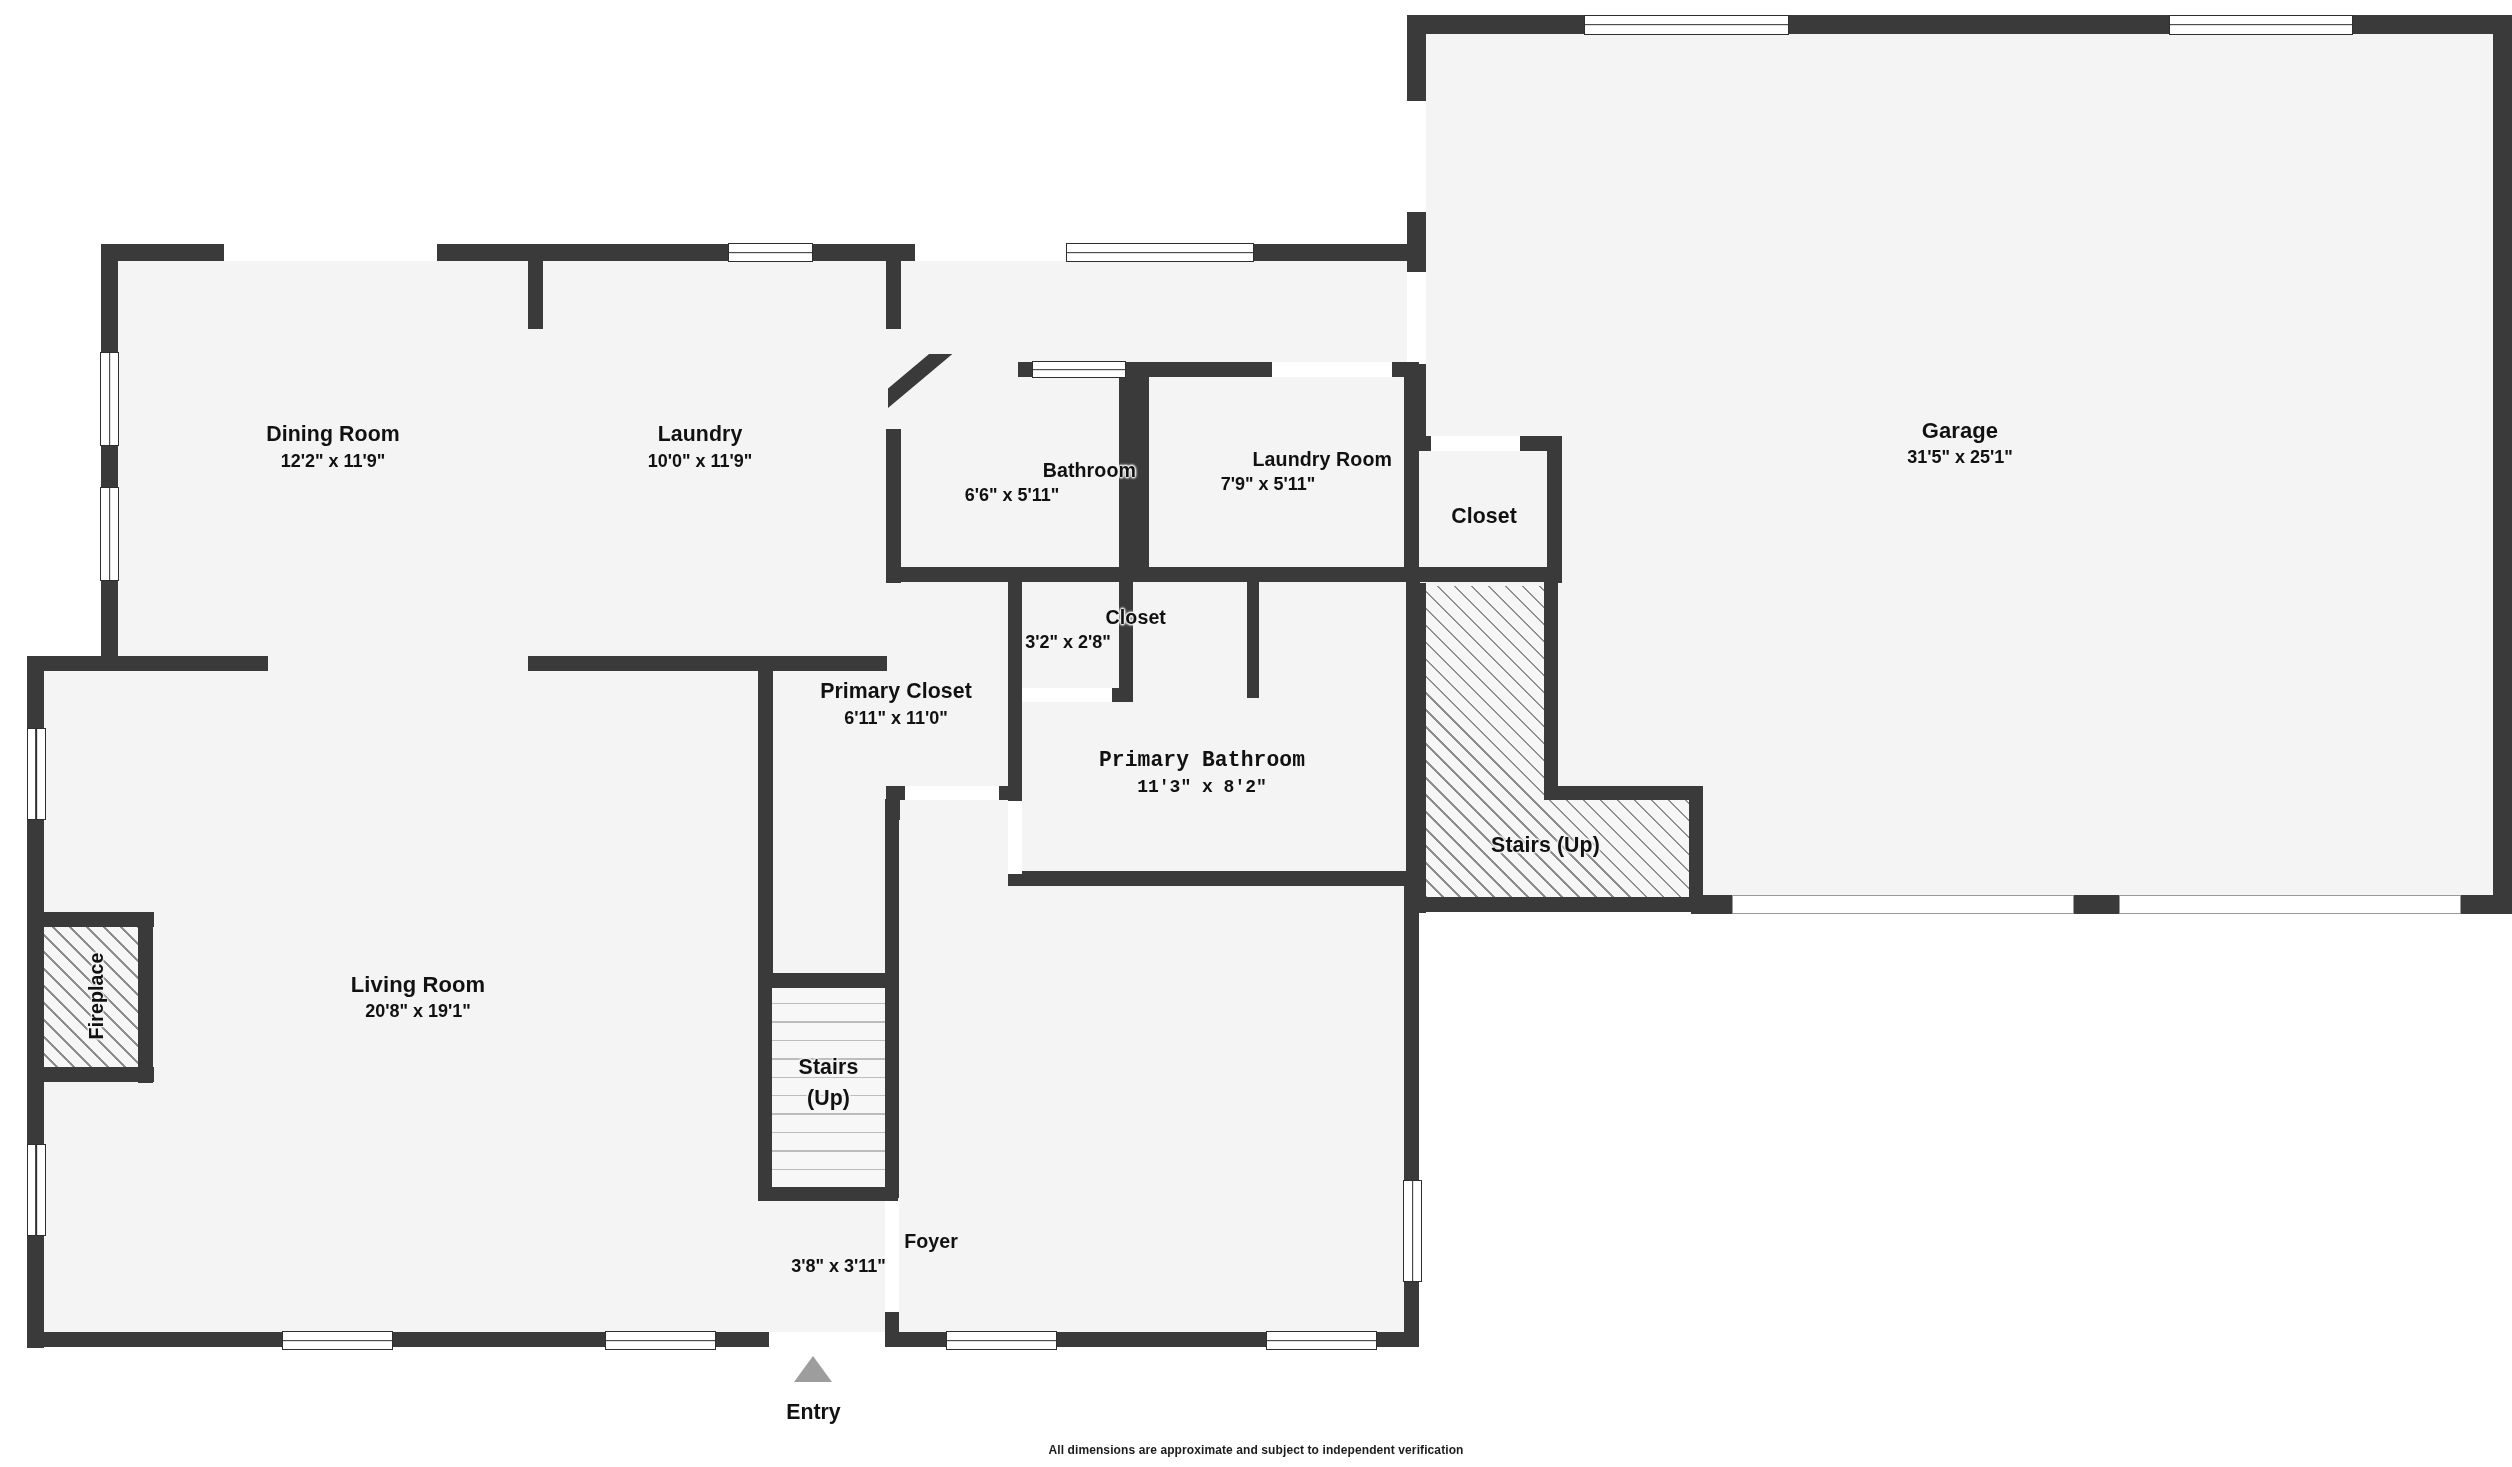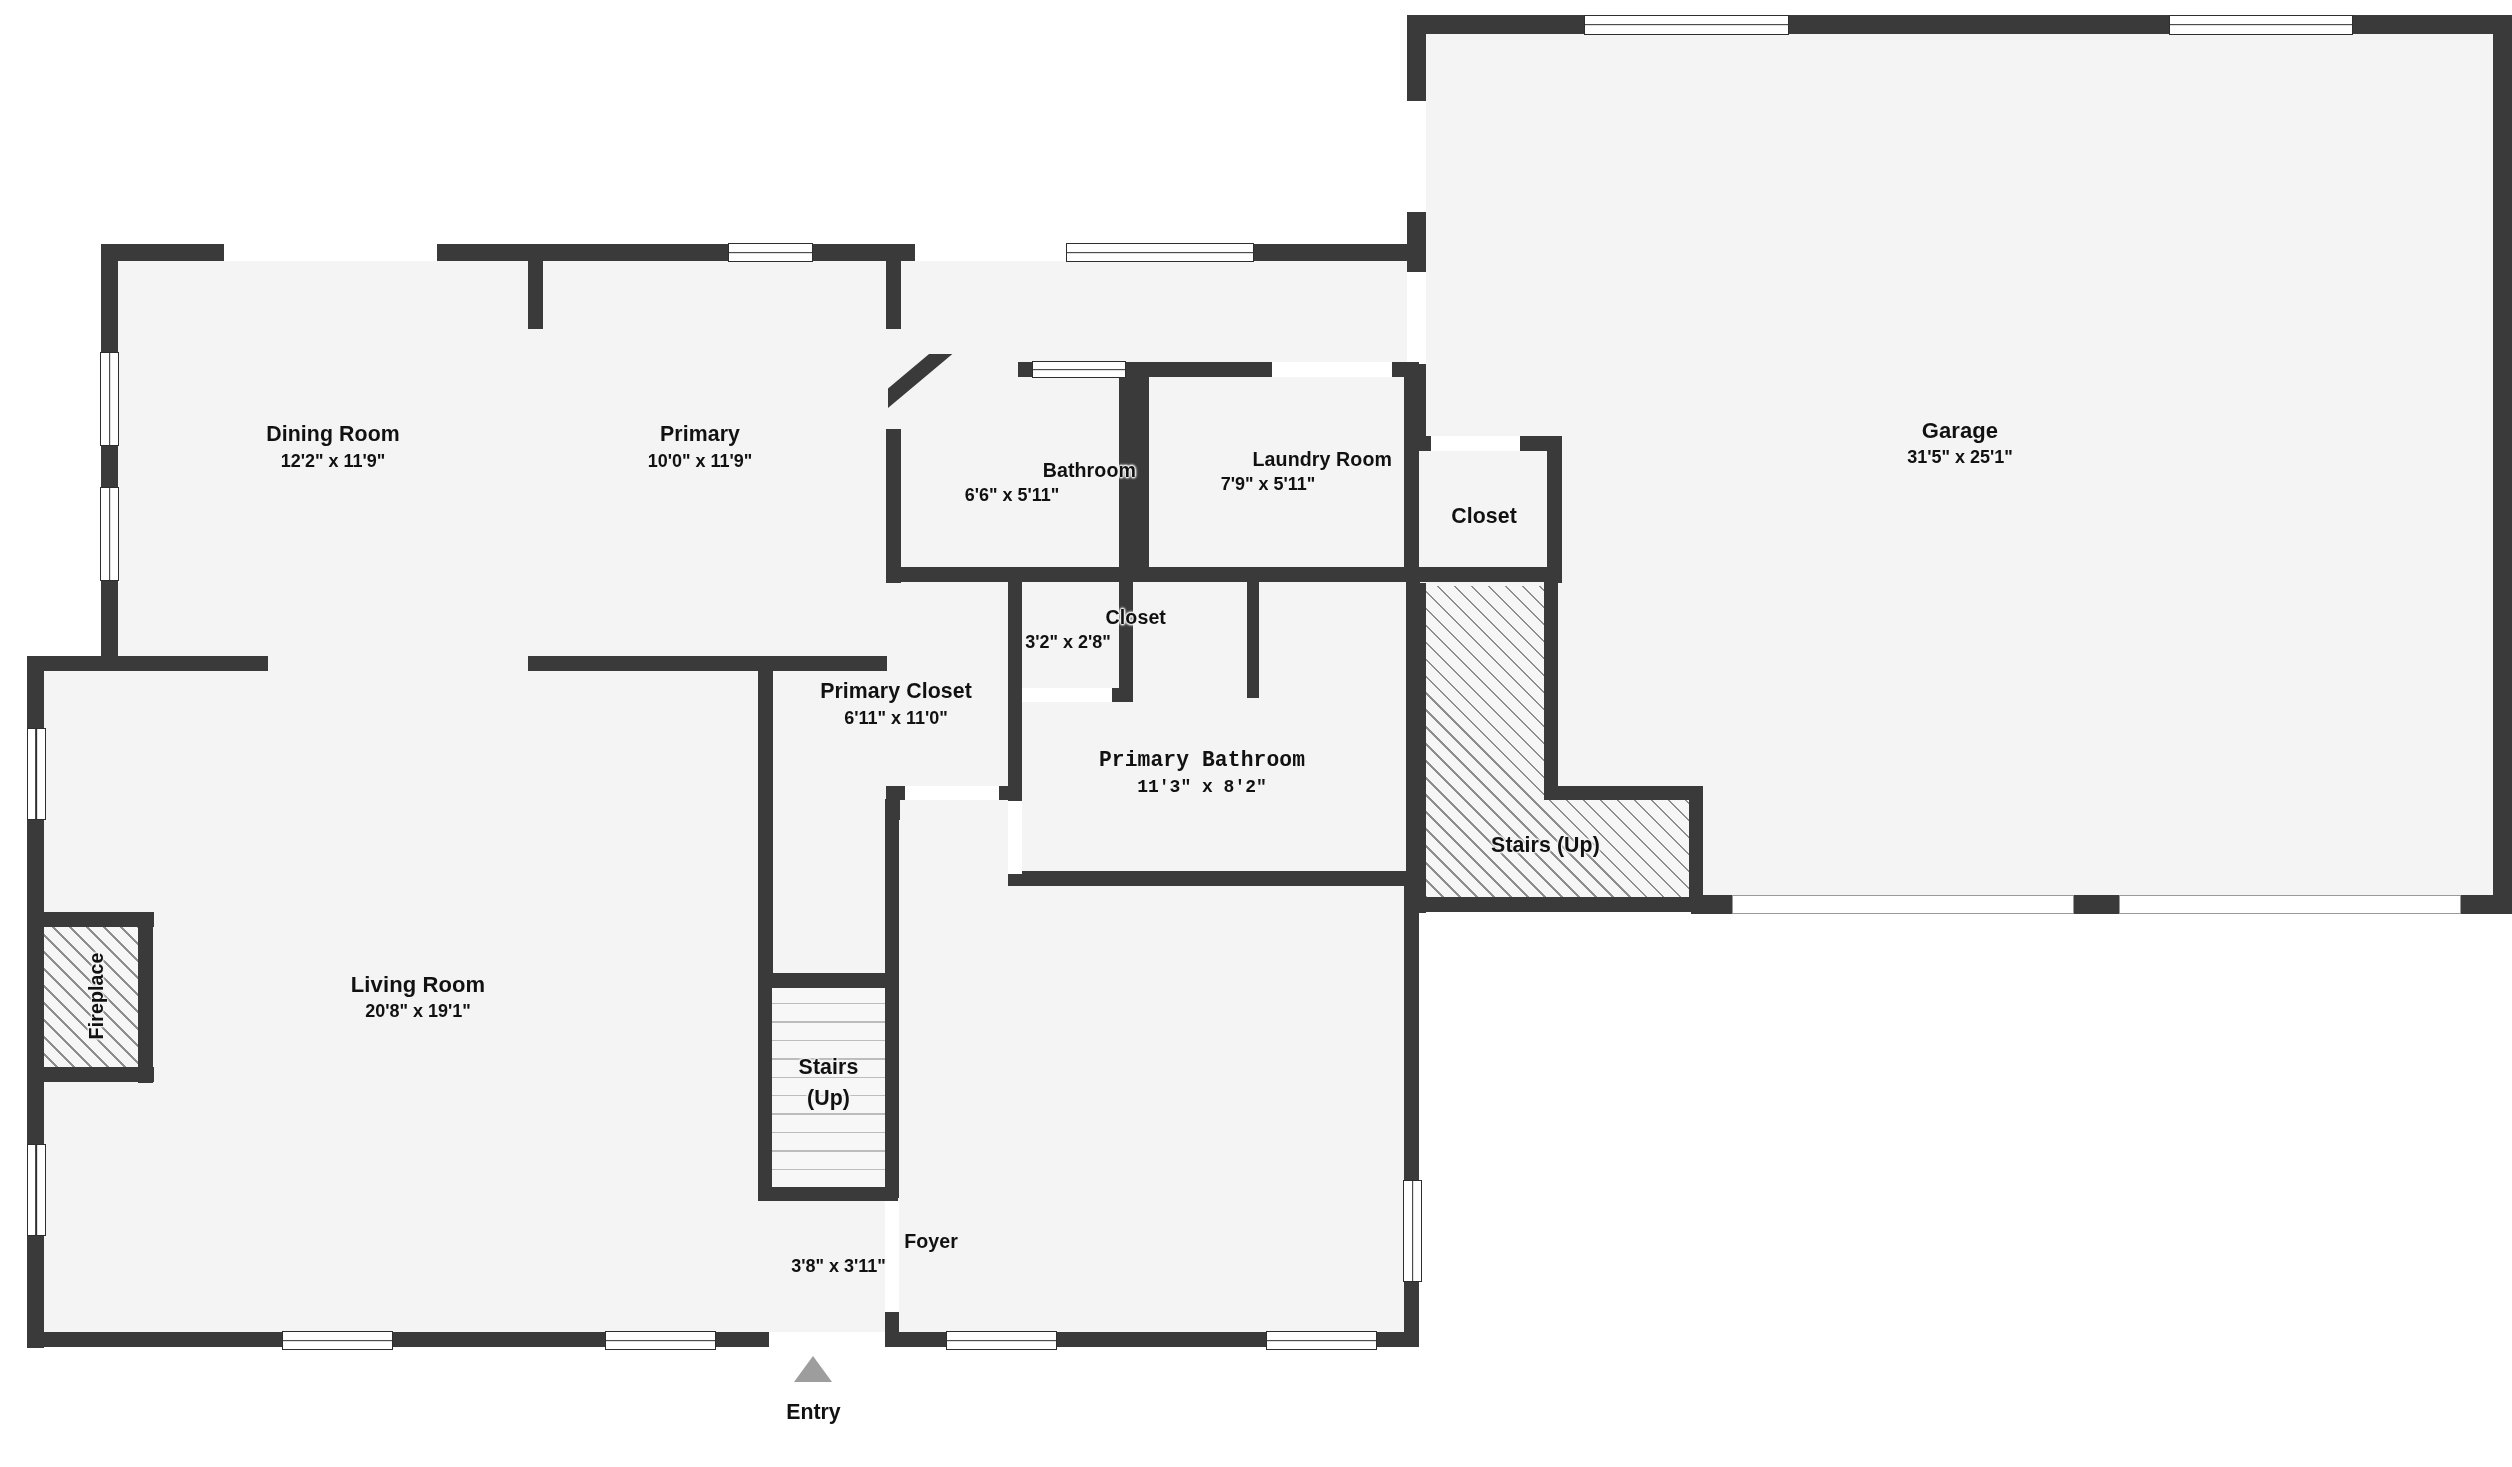--- a/index.html
+++ b/index.html
@@ -214,21 +214,21 @@
   <div class="opening" style="left:769px;top:1332px;width:116px;height:15.4px;"></div>
 
   <div class="wall" style="left:885px;top:799px;width:13.7px;height:179px;"></div>
 
   <div class="label" style="left:188px;top:422px;width:290px;">
     <span class="nm">Dining Room</span>
     <span class="dim">12'2" x 11'9"</span>
   </div>
 
   <div class="label" style="left:572px;top:422px;width:256px;">
-    <span class="nm">Primary</span>
+    <span class="nm">Laundry</span>
     <span class="dim">10'0" x 11'9"</span>
   </div>
 
   <div class="label small" style="left:888px;top:459px;width:248px;">
     <span class="nm">Bathroom</span>
     <span class="dim">6'6" x 5'11"</span>
   </div>
 
   <div class="label small" style="left:1144px;top:448px;width:248px;">
     <span class="nm">Laundry Room</span>
@@ -279,15 +279,16 @@
 
 
   <div class="label small" style="left:719px;top:1230px;width:239px;">
     <span class="nm">Foyer</span>
     <span class="dim">3'8" x 3'11"</span>
   </div>
 
   <div id="entry-arrow" style="left:794px;top:1356px;"></div>
   <div id="entry-label" style="left:745px;top:1400px;width:137px;">Entry</div>
 
+  <div id="disclaimer" style="top:1443px;">All dimensions are approximate and subject to independent verification</div>
 
 </div>
 
 
 </body></html>

